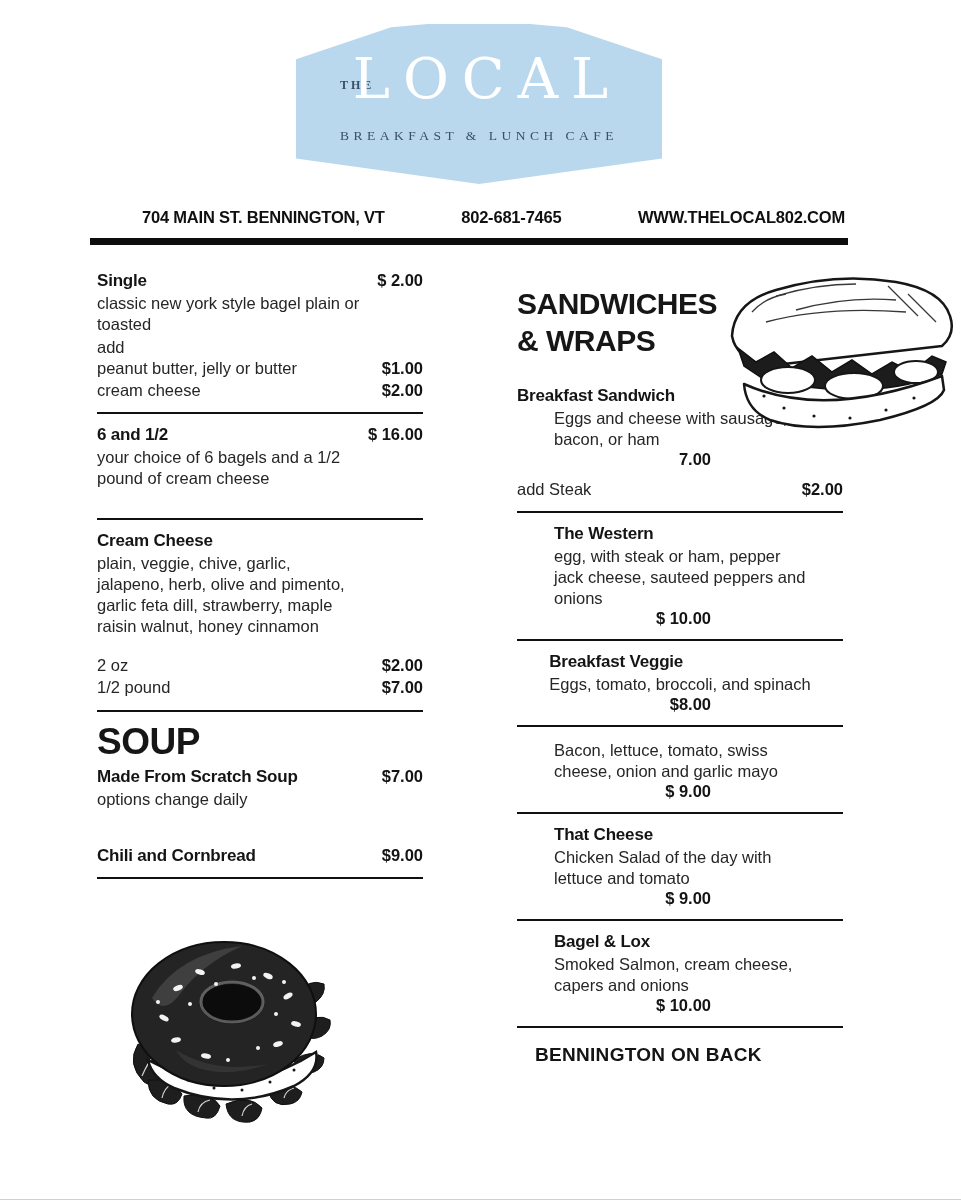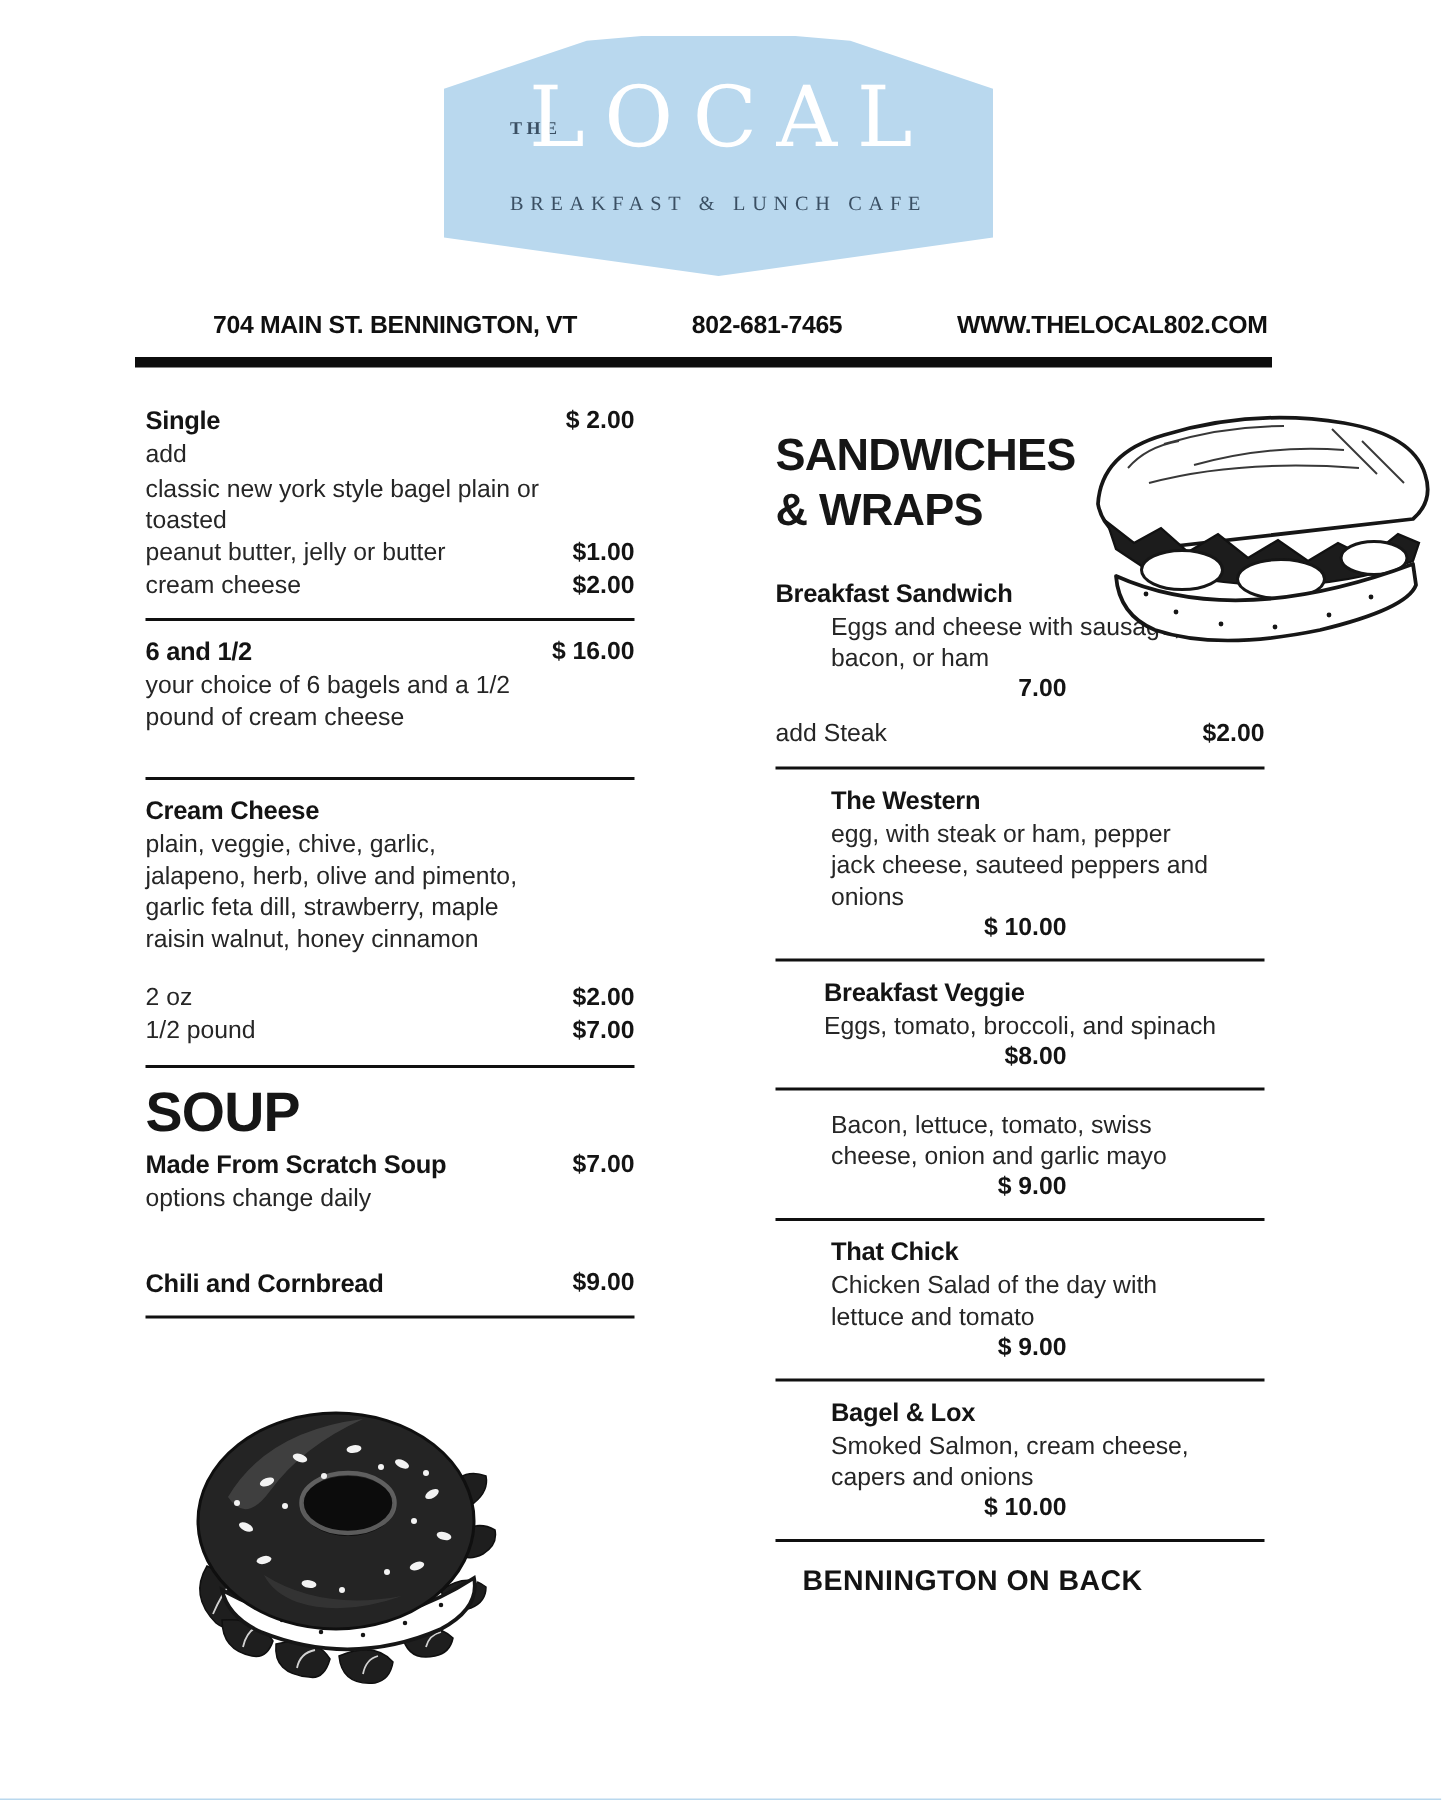--- a/index.html
+++ b/index.html
@@ -115,22 +115,22 @@
   </div>
   <div class="header-rule"></div>
 
   <div class="col-left">
 
     <div class="item">
       <div class="item-row">
         <span class="item-name">Single</span>
         <span class="price">$ 2.00</span>
       </div>
+      <div class="item-desc w300">classic new york style bagel plain or toasted</div>
       <div class="item-desc">add</div>
-      <div class="item-desc w300">classic new york style bagel plain or toasted</div>
       <div class="addon-row">
         <span>peanut butter, jelly or butter</span>
         <span class="price">$1.00</span>
       </div>
       <div class="addon-row">
         <span>cream cheese</span>
         <span class="price">$2.00</span>
       </div>
     </div>
 
@@ -237,21 +237,21 @@
         </div>
         <span class="price">$ 9.00</span>
       </div>
     </div>
 
     <hr class="rule">
 
     <div class="item">
       <div class="r-item">
         <div class="r-main">
-          <div class="item-name">That Chick</div>
+          <div class="item-name">That Cheese</div>
           <div class="item-desc">Chicken Salad of the day with lettuce and tomato</div>
         </div>
         <span class="price">$ 9.00</span>
       </div>
     </div>
 
     <hr class="rule">
 
     <div class="item">
       <div class="r-item">

